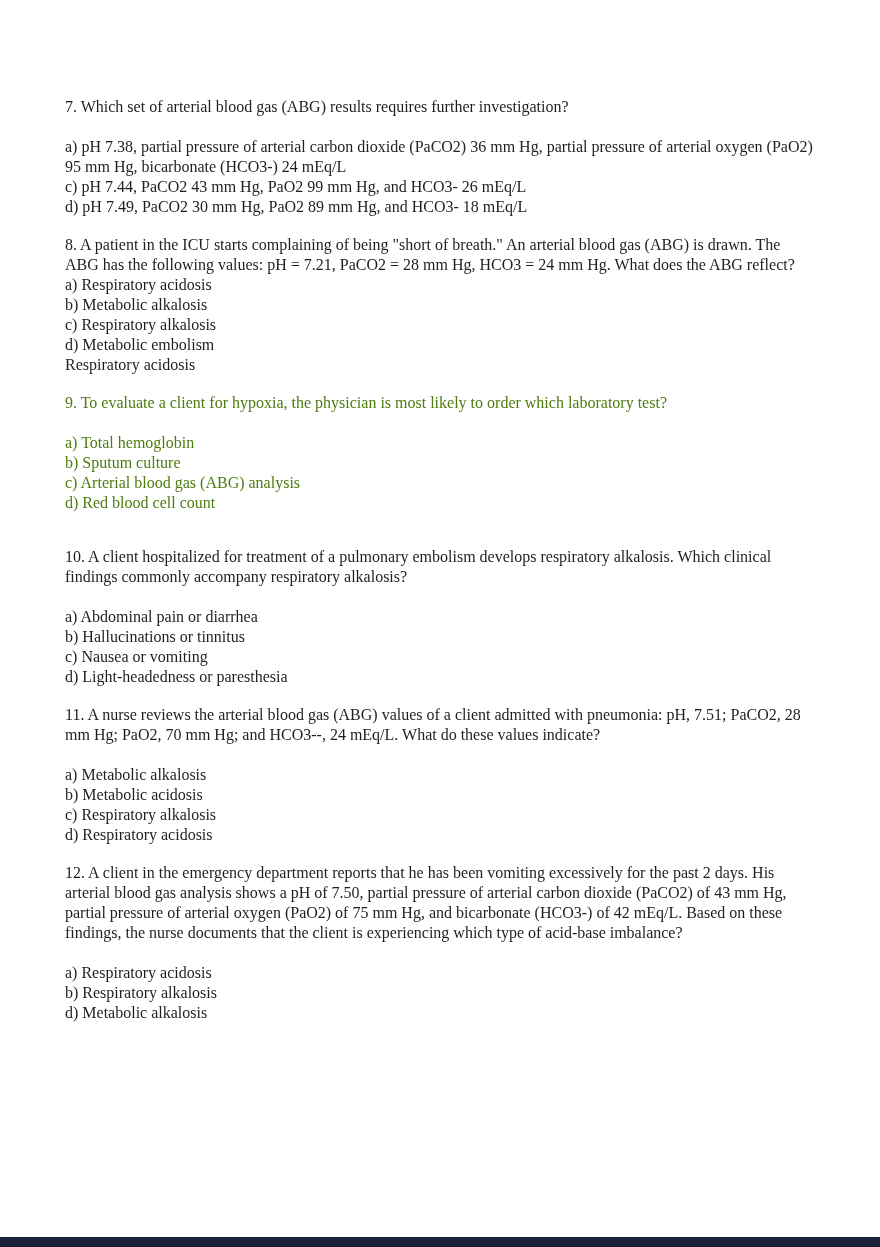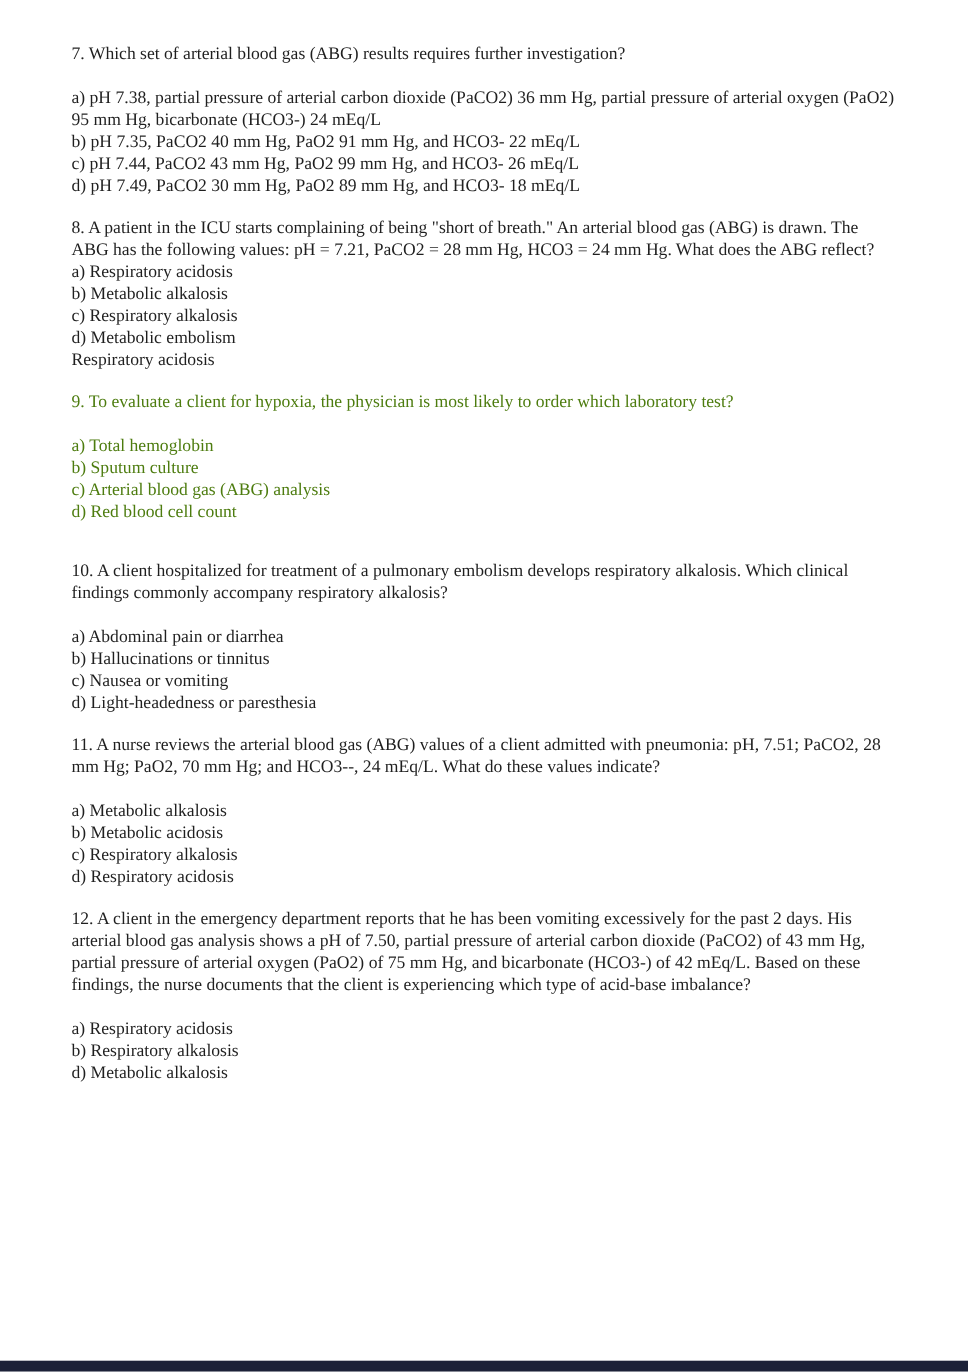--- a/index.html
+++ b/index.html
@@ -9,21 +9,21 @@
   body {
     width: 880px;
     height: 1247px;
     background: #ffffff;
     font-family: "Liberation Serif", serif;
     color: #1f1f1f;
     position: relative;
     overflow: hidden;
   }
   .page {
-    padding: 40px 64px 0 65px;
+    padding: 97px 64px 0 65px;
     font-size: 16px;
     line-height: 20px;
   }
   .question {
     margin: 0 0 18px 0;
   }
   .question.extra-gap {
     margin-top: 34px;
   }
   .question.muted {
@@ -52,21 +52,20 @@
 </style>
 </head>
 <body>
 
 <main class="page">
 
   <section class="question">
     <p class="stem">7. Which set of arterial blood gas (ABG) results requires further investigation?</p>
     <div class="options">
       <p class="option">a) pH 7.38, partial pressure of arterial carbon dioxide (PaCO2) 36 mm Hg, partial pressure of arterial oxygen (PaO2) 95 mm Hg, bicarbonate (HCO3-) 24 mEq/L</p>
-      <p class="option">b) pH 7.35, PaCO2 40 mm Hg, PaO2 91 mm Hg, and HCO3- 22 mEq/L</p>
       <p class="option">c) pH 7.44, PaCO2 43 mm Hg, PaO2 99 mm Hg, and HCO3- 26 mEq/L</p>
       <p class="option">d) pH 7.49, PaCO2 30 mm Hg, PaO2 89 mm Hg, and HCO3- 18 mEq/L</p>
     </div>
   </section>
 
   <section class="question">
     <p class="stem">8. A patient in the ICU starts complaining of being "short of breath." An arterial blood gas (ABG) is drawn. The ABG has the following values: pH = 7.21, PaCO2 = 28 mm Hg, HCO3 = 24 mm Hg. What does the ABG reflect?</p>
     <div class="options attached">
       <p class="option">a) Respiratory acidosis</p>
       <p class="option">b) Metabolic alkalosis</p>

